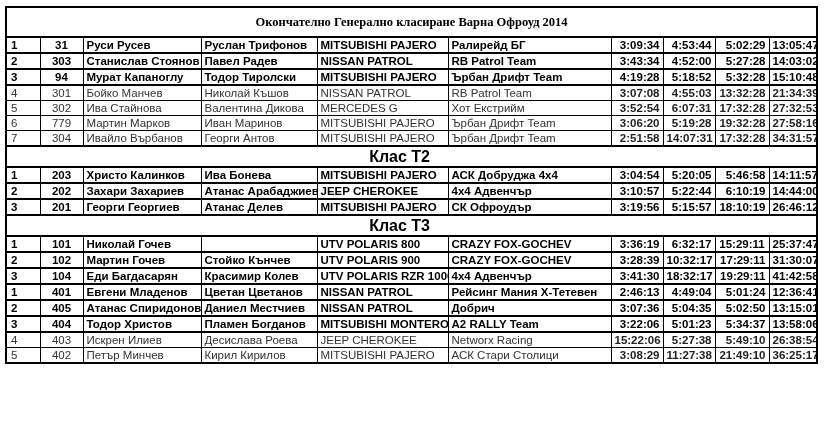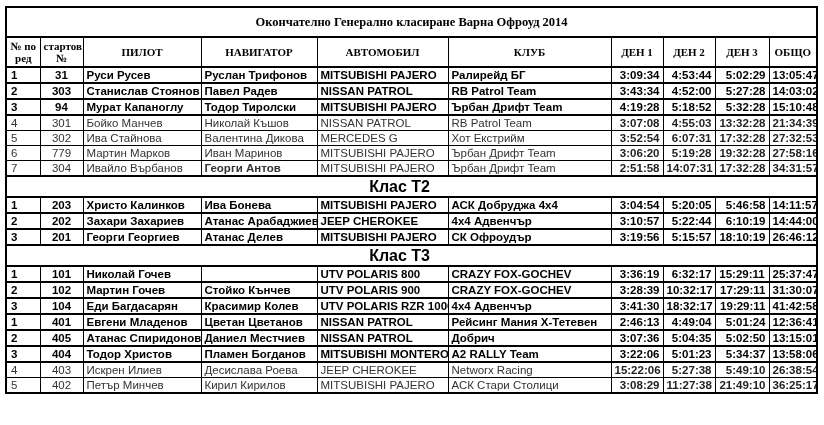--- a/index.html
+++ b/index.html
@@ -69,32 +69,20 @@
     <col style="width:163px">
     <col style="width:52px">
     <col style="width:52px">
     <col style="width:54px">
     <col style="width:48px">
   </colgroup>
   <thead>
     <tr class="title-row">
       <td colspan="10">Окончателно Генерално класиране Варна Офроуд 2014</td>
     </tr>
-    <tr class="head-row">
-      <th style="white-space:normal">№ по ред</th>
-      <th style="white-space:normal">стартов №</th>
-      <th>ПИЛОТ</th>
-      <th>НАВИГАТОР</th>
-      <th>АВТОМОБИЛ</th>
-      <th>КЛУБ</th>
-      <th>ДЕН 1</th>
-      <th>ДЕН 2</th>
-      <th>ДЕН 3</th>
-      <th>ОБЩО</th>
-    </tr>
   </thead>
   <tbody id="results-body">
       <tr class="data-row podium">
         <td class="pos-cell" style="border-bottom: 2px solid rgb(0, 0, 0);">1</td>
         <td class="c-start" style="border-bottom: 2px solid rgb(0, 0, 0);">31</td>
         <td style="border-bottom: 2px solid rgb(0, 0, 0);">Руси Русев</td>
         <td style="border-bottom: 2px solid rgb(0, 0, 0);">Руслан Трифонов</td>
         <td style="border-bottom: 2px solid rgb(0, 0, 0);">MITSUBISHI PAJERO</td>
         <td style="border-bottom: 2px solid rgb(0, 0, 0);">Ралирейд БГ</td>
         <td class="time" style="border-bottom: 2px solid rgb(0, 0, 0);">3:09:34</td>
@@ -159,21 +147,21 @@
         <td>Ърбан Дрифт Team</td>
         <td class="time">3:06:20</td>
         <td class="time">5:19:28</td>
         <td class="time">19:32:28</td>
         <td class="total">27:58:16</td>
       </tr>
       <tr class="data-row plain">
         <td class="pos-cell" style="border-bottom: 2px solid rgb(0, 0, 0);">7</td>
         <td class="c-start" style="border-bottom: 2px solid rgb(0, 0, 0);">304</td>
         <td style="border-bottom: 2px solid rgb(0, 0, 0);">Ивайло Върбанов</td>
-        <td style="border-bottom: 2px solid rgb(0, 0, 0); font-weight: bold;">Георги Антов</td>
+        <td style="border-bottom: 2px solid rgb(0, 0, 0);">Георги Антов</td>
         <td style="border-bottom: 2px solid rgb(0, 0, 0);">MITSUBISHI PAJERO</td>
         <td style="border-bottom: 2px solid rgb(0, 0, 0);">Ърбан Дрифт Team</td>
         <td class="time" style="border-bottom: 2px solid rgb(0, 0, 0);">2:51:58</td>
         <td class="time" style="border-bottom: 2px solid rgb(0, 0, 0);">14:07:31</td>
         <td class="time" style="border-bottom: 2px solid rgb(0, 0, 0);">17:32:28</td>
         <td class="total" style="border-bottom: 2px solid rgb(0, 0, 0);">34:31:57</td>
       </tr>
       <tr class="class-row">
         <td colspan="10"><span>Клас Т2</span></td>
       </tr>

